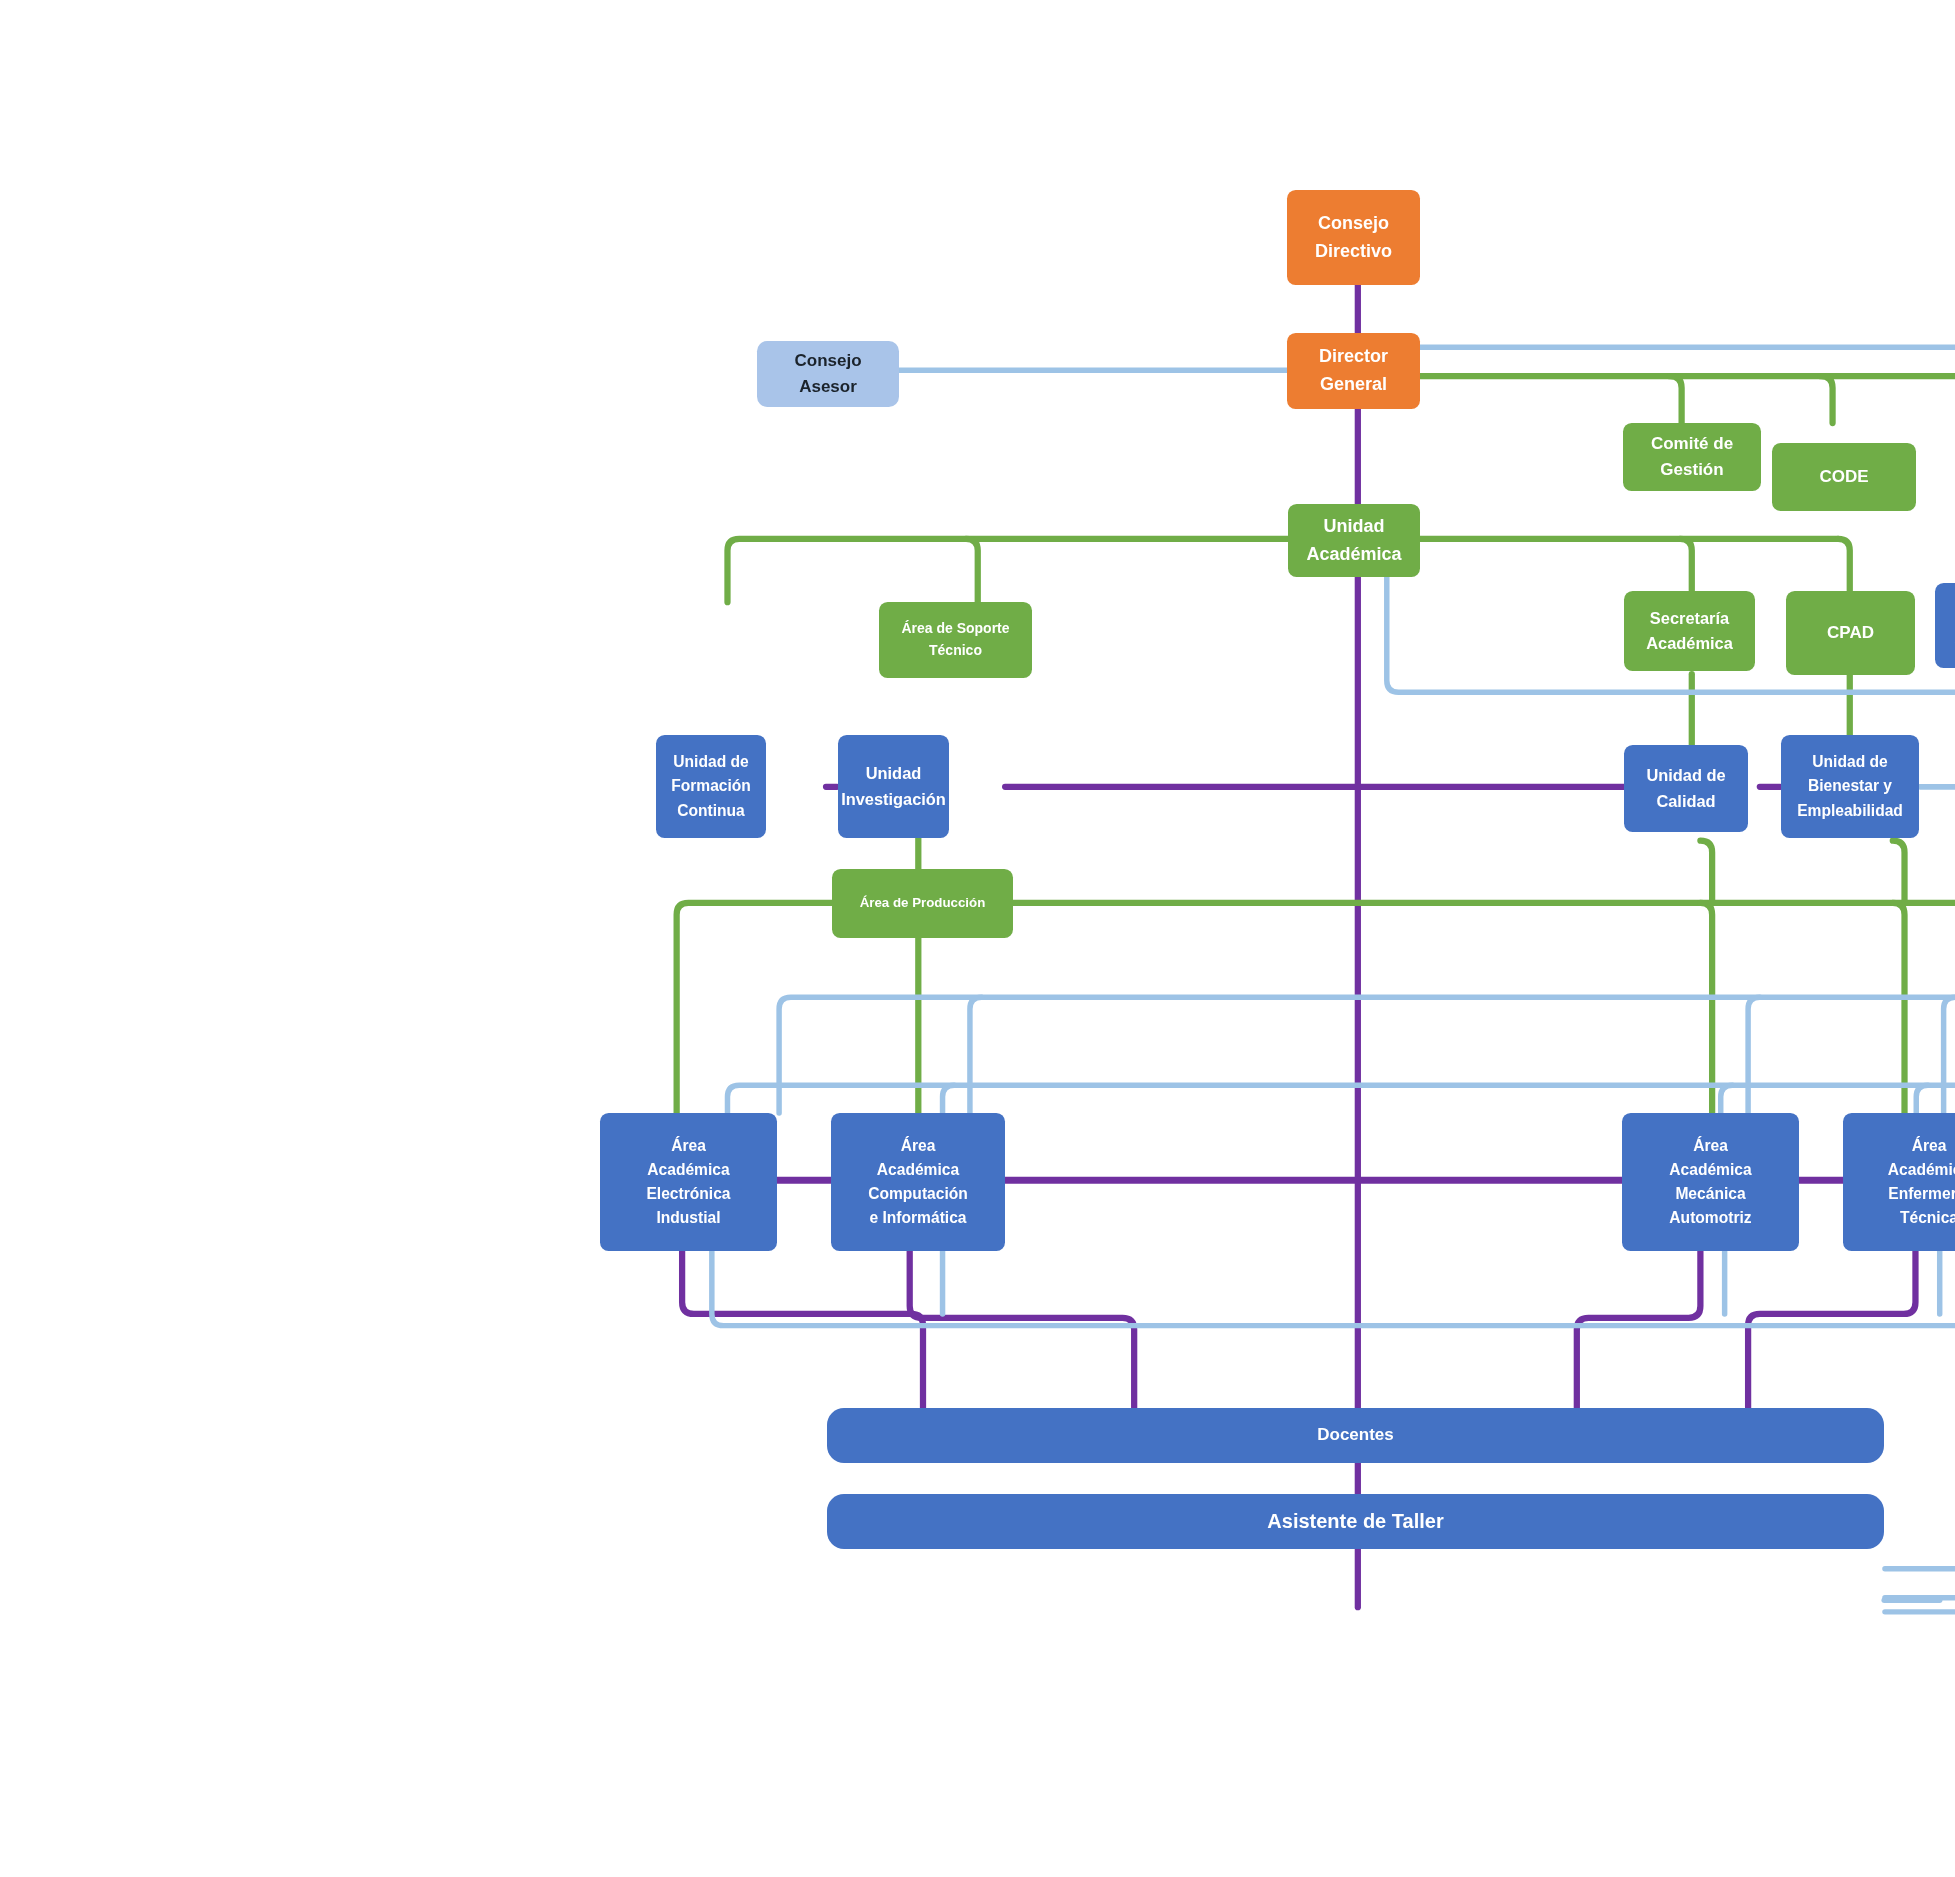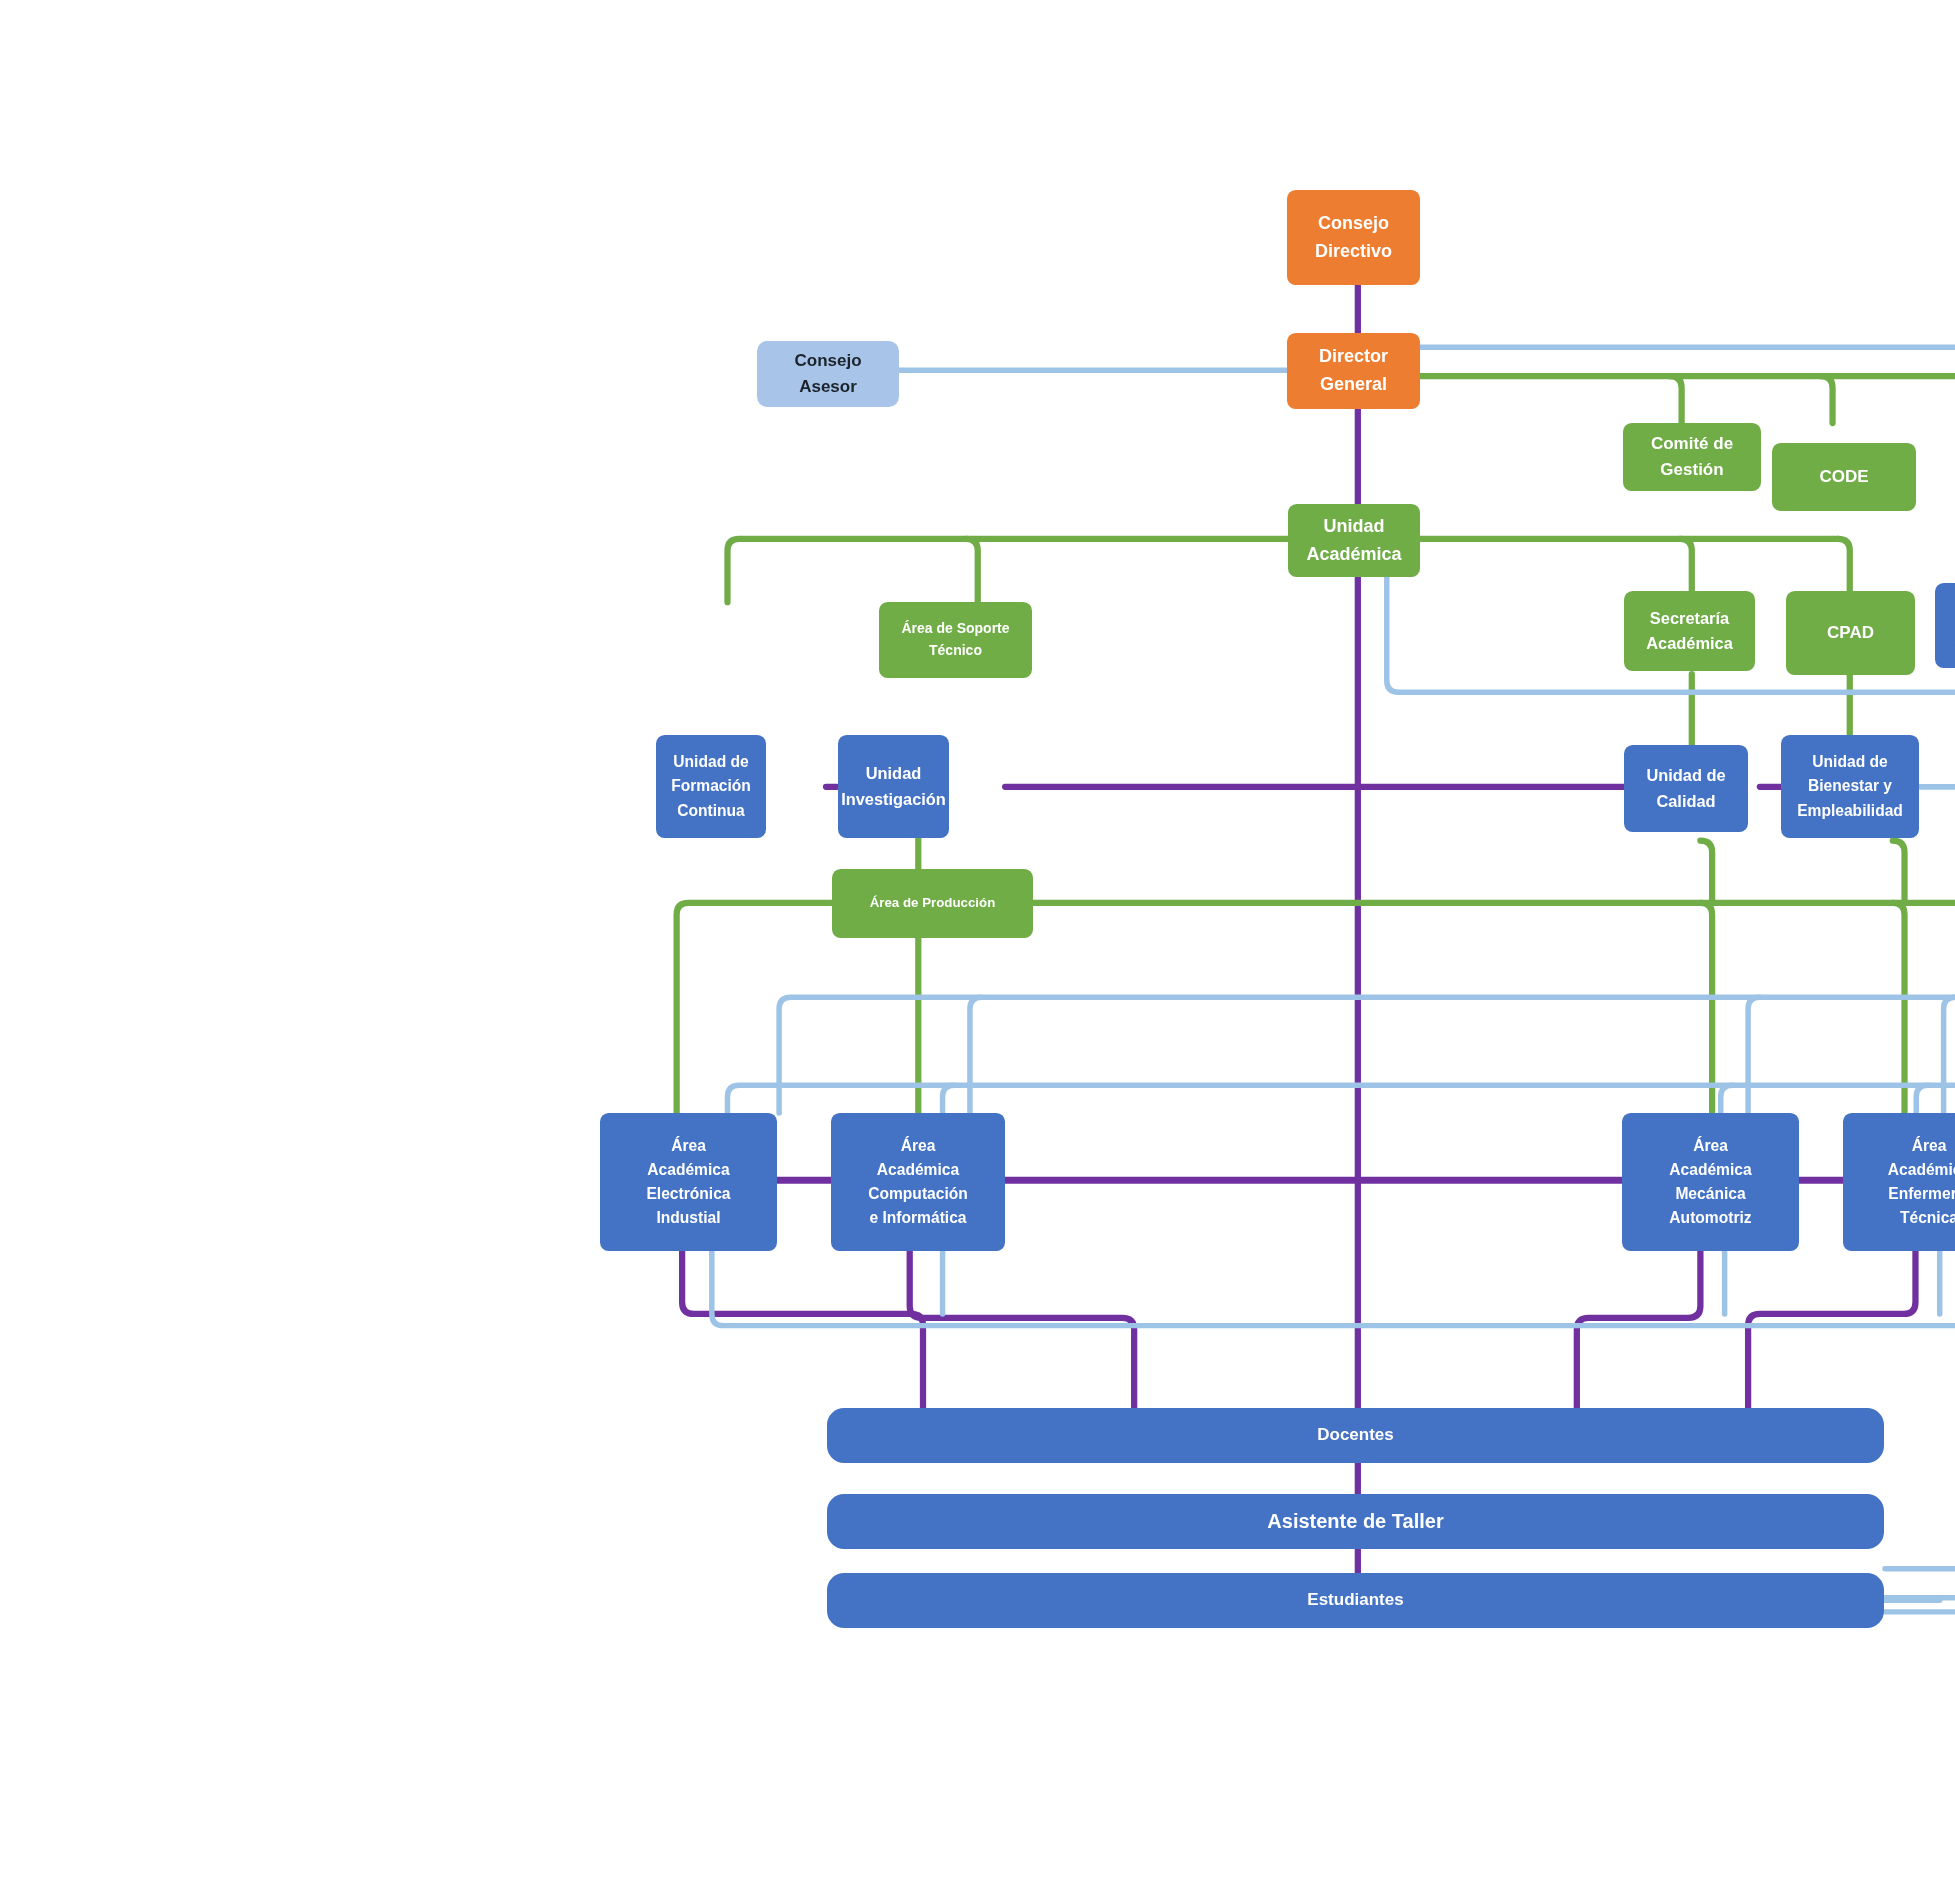--- a/index.html
+++ b/index.html
@@ -146,30 +146,29 @@
   <div class="node n-blue" style="left:1935px;top:583px;width:148px;height:85px;font-size:15.6px;">Personal<br>Administrativo</div>
 
   <div class="node n-blue" style="left:656px;top:735px;width:110px;height:103px;font-size:15.6px;">Unidad de<br>Formación<br>Continua</div>
 
   <div class="node n-blue" style="left:838px;top:735px;width:111px;height:103px;font-size:16.4px;">Unidad<br>Investigación</div>
 
   <div class="node n-blue" style="left:1624px;top:745px;width:124px;height:87px;font-size:16.4px;">Unidad de<br>Calidad</div>
 
   <div class="node n-blue" style="left:1781px;top:735px;width:138px;height:103px;font-size:15.6px;">Unidad de<br>Bienestar y<br>Empleabilidad</div>
 
-  <div class="node n-green" style="left:832px;top:869px;width:201px;height:69px;font-size:13.3px;">Área de Producción</div>
+  <div class="node n-green" style="left:832px;top:869px;width:181px;height:69px;font-size:13.3px;">Área de Producción</div>
 
   <div class="node n-blue" style="left:600px;top:1113px;width:177px;height:138px;font-size:15.6px;">Área<br>Académica<br>Electrónica<br>Industial</div>
 
   <div class="node n-blue" style="left:831px;top:1113px;width:174px;height:138px;font-size:15.6px;">Área<br>Académica<br>Computación<br>e Informática</div>
 
   <div class="node n-blue" style="left:1622px;top:1113px;width:177px;height:138px;font-size:15.6px;">Área<br>Académica<br>Mecánica<br>Automotriz</div>
 
   <div class="node n-blue" style="left:1843px;top:1113px;width:172px;height:138px;font-size:15.6px;">Área<br>Académica<br>Enfermería<br>Técnica</div>
 
   <div class="node n-blue bar" style="left:827px;top:1408px;width:1057px;height:55px;font-size:17px;">Docentes</div>
 
   <div class="node n-blue bar" style="left:827px;top:1494px;width:1057px;height:55px;font-size:20px;">Asistente de Taller</div>
 
-  <div class="node n-blue bar" style="left:827px;top:1573px;width:1057px;height:55px;font-size:17px;">Estudiantes</div>
 
 </div>
 
 
 </body></html>

